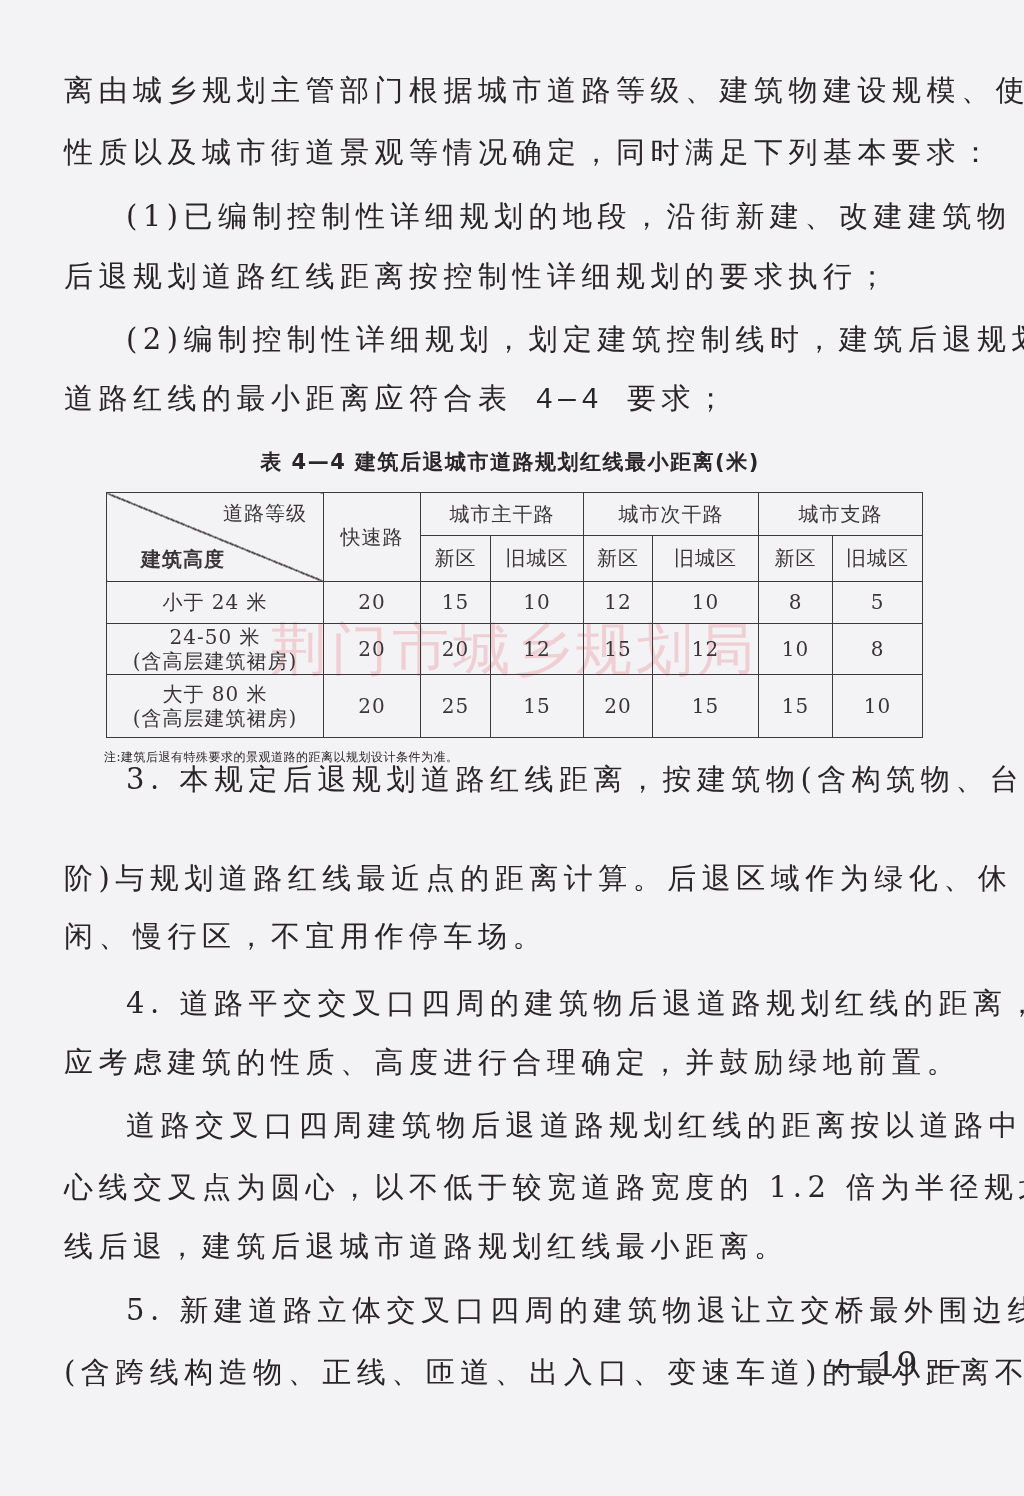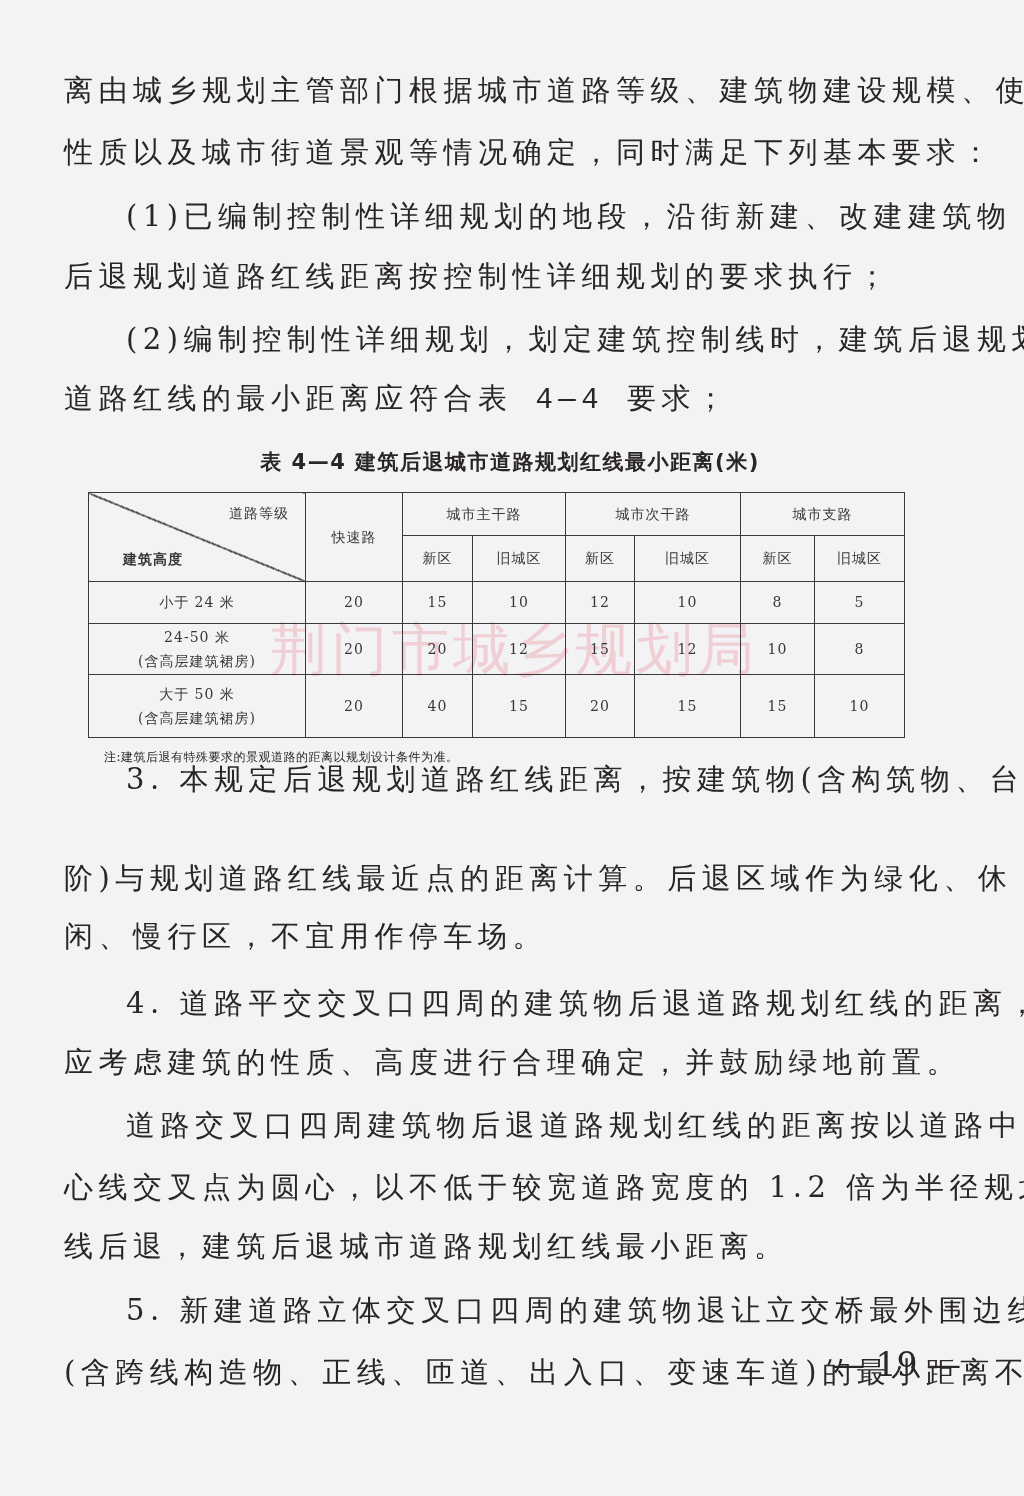--- a/index.html
+++ b/index.html
@@ -23,24 +23,24 @@
   .line.last { text-align-last: left; font-family: Liberation Mono, monospace; }
   .line.indent { left: 126px; width: 842px; }
   .caption {
     position: absolute; left: 140px; width: 740px; top: 444px;
     font-family: "DejaVu Sans", "Liberation Sans", sans-serif;
     font-weight: bold; font-size: 21px; line-height: 36px;
     letter-spacing: 1.5px;
     text-align: center; white-space: nowrap;
   }
   table.grid {
-    position: absolute; left: 88px; top: 492px;
+    position: absolute; left: 106px; top: 492px;
     width: 816px; height: 246px;
     border-collapse: collapse;
-    font-size: 14px;
+    font-size: 20px;
     color: #3a3638;
     table-layout: fixed;
   }
   table.grid td {
     border: 1.5px solid #3d393b;
     text-align: center; vertical-align: middle;
     padding: 0; line-height: 24px;
     letter-spacing: 1px;
   }
   td.diag {
@@ -135,25 +135,25 @@
       <td>20</td>
       <td>20</td>
       <td>12</td>
       <td>15</td>
       <td>12</td>
       <td>10</td>
       <td>8</td>
     </tr>
     <tr style="height:60px">
       <td>
-        <div>大于 50 米</div>
+        <div>大于 80 米</div>
         <div>(含高层建筑裙房)</div>
       </td>
       <td>20</td>
-      <td>40</td>
+      <td>25</td>
       <td>15</td>
       <td>20</td>
       <td>15</td>
       <td>15</td>
       <td>10</td>
     </tr>
   </tbody>
     </table>
 
   <div class="note">注:建筑后退有特殊要求的景观道路的距离以规划设计条件为准。</div>

